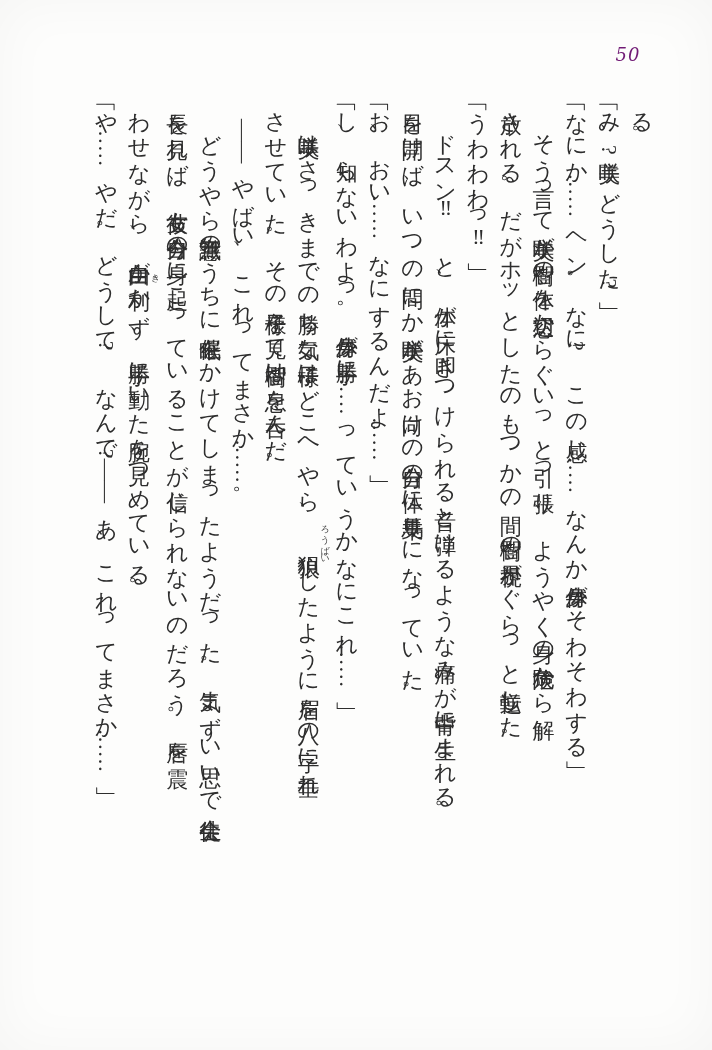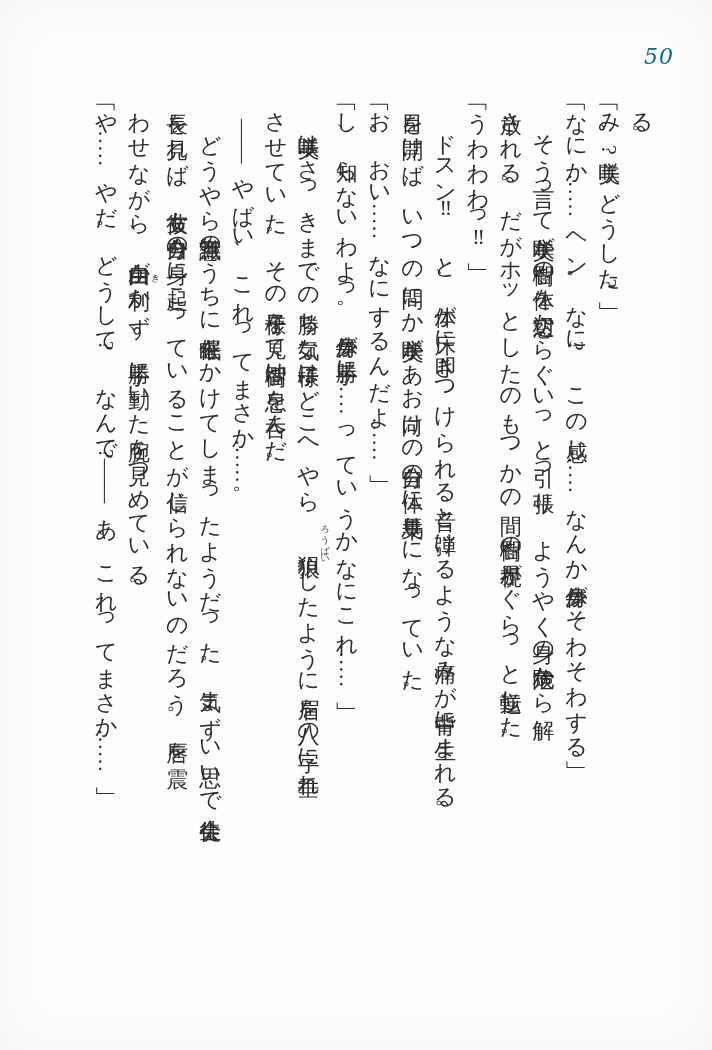--- a/index.html
+++ b/index.html
@@ -16,27 +16,27 @@
     position: relative;
     width: 712px;
     height: 1050px;
     background: #fdfdfc;
     box-shadow: inset 0 0 55px rgba(0,0,0,0.035);
     font-family: "Liberation Serif", serif;
   }
   .page-number {
     position: absolute;
     top: 44px;
-    left: 629px;
+    left: 598px;
     width: 60px;
     text-align: center;
     font-family: "DejaVu Serif", serif;
     font-style: italic;
-    font-size: 22px;
-    color: #0369a1;
+    font-size: 18px;
+    color: #701a75;
     letter-spacing: 1px;
   }
   .page-text {
     position: absolute;
     top: 97px;
     right: 54px;
     height: 848px;
     writing-mode: vertical-rl;
     text-orientation: mixed;
     font-size: 22px;

